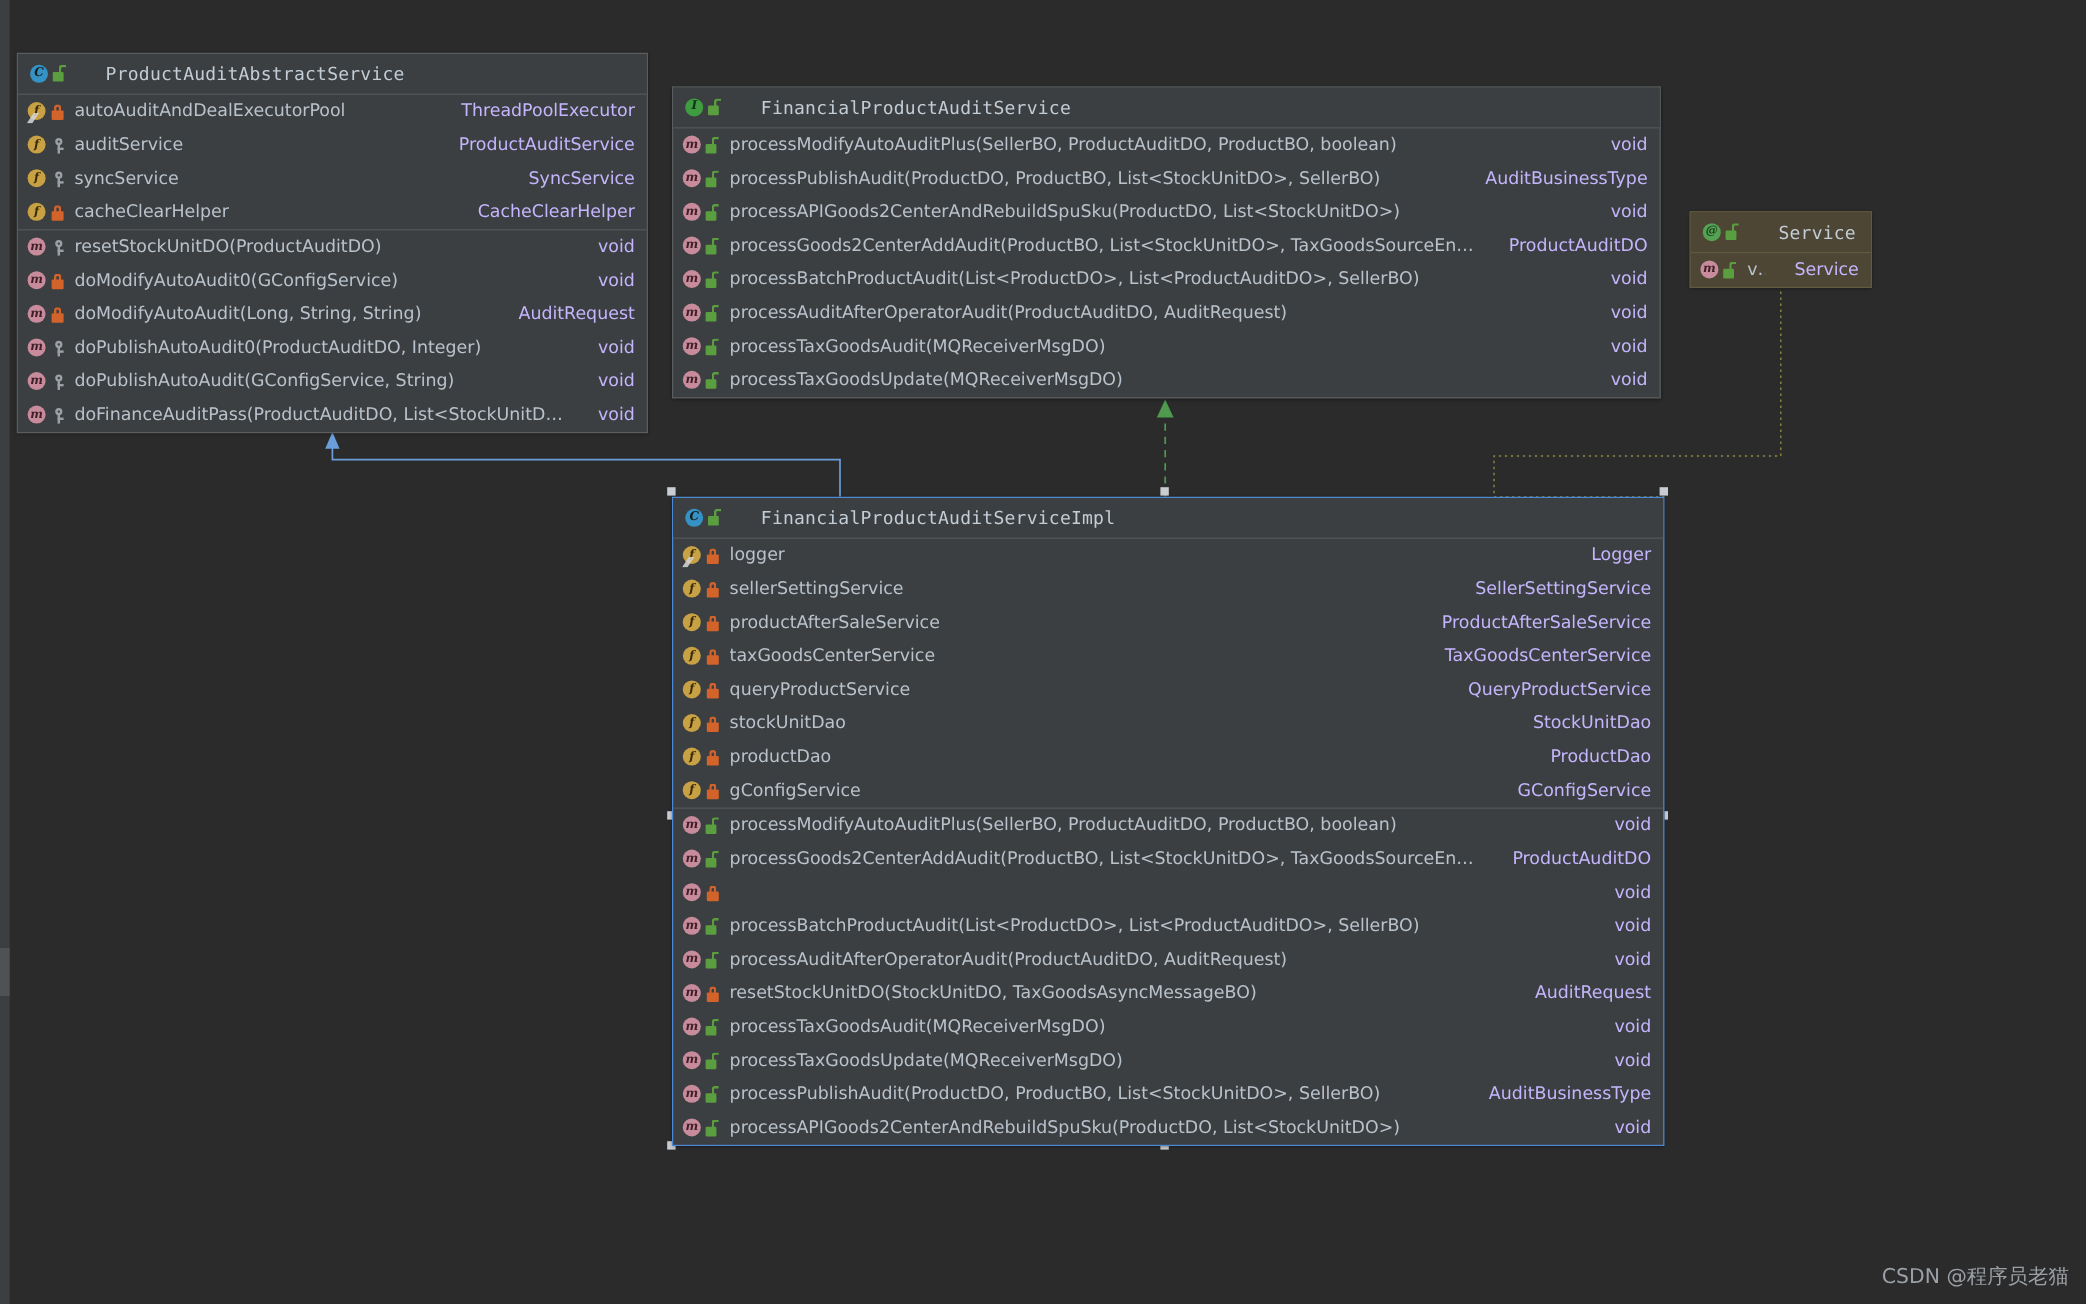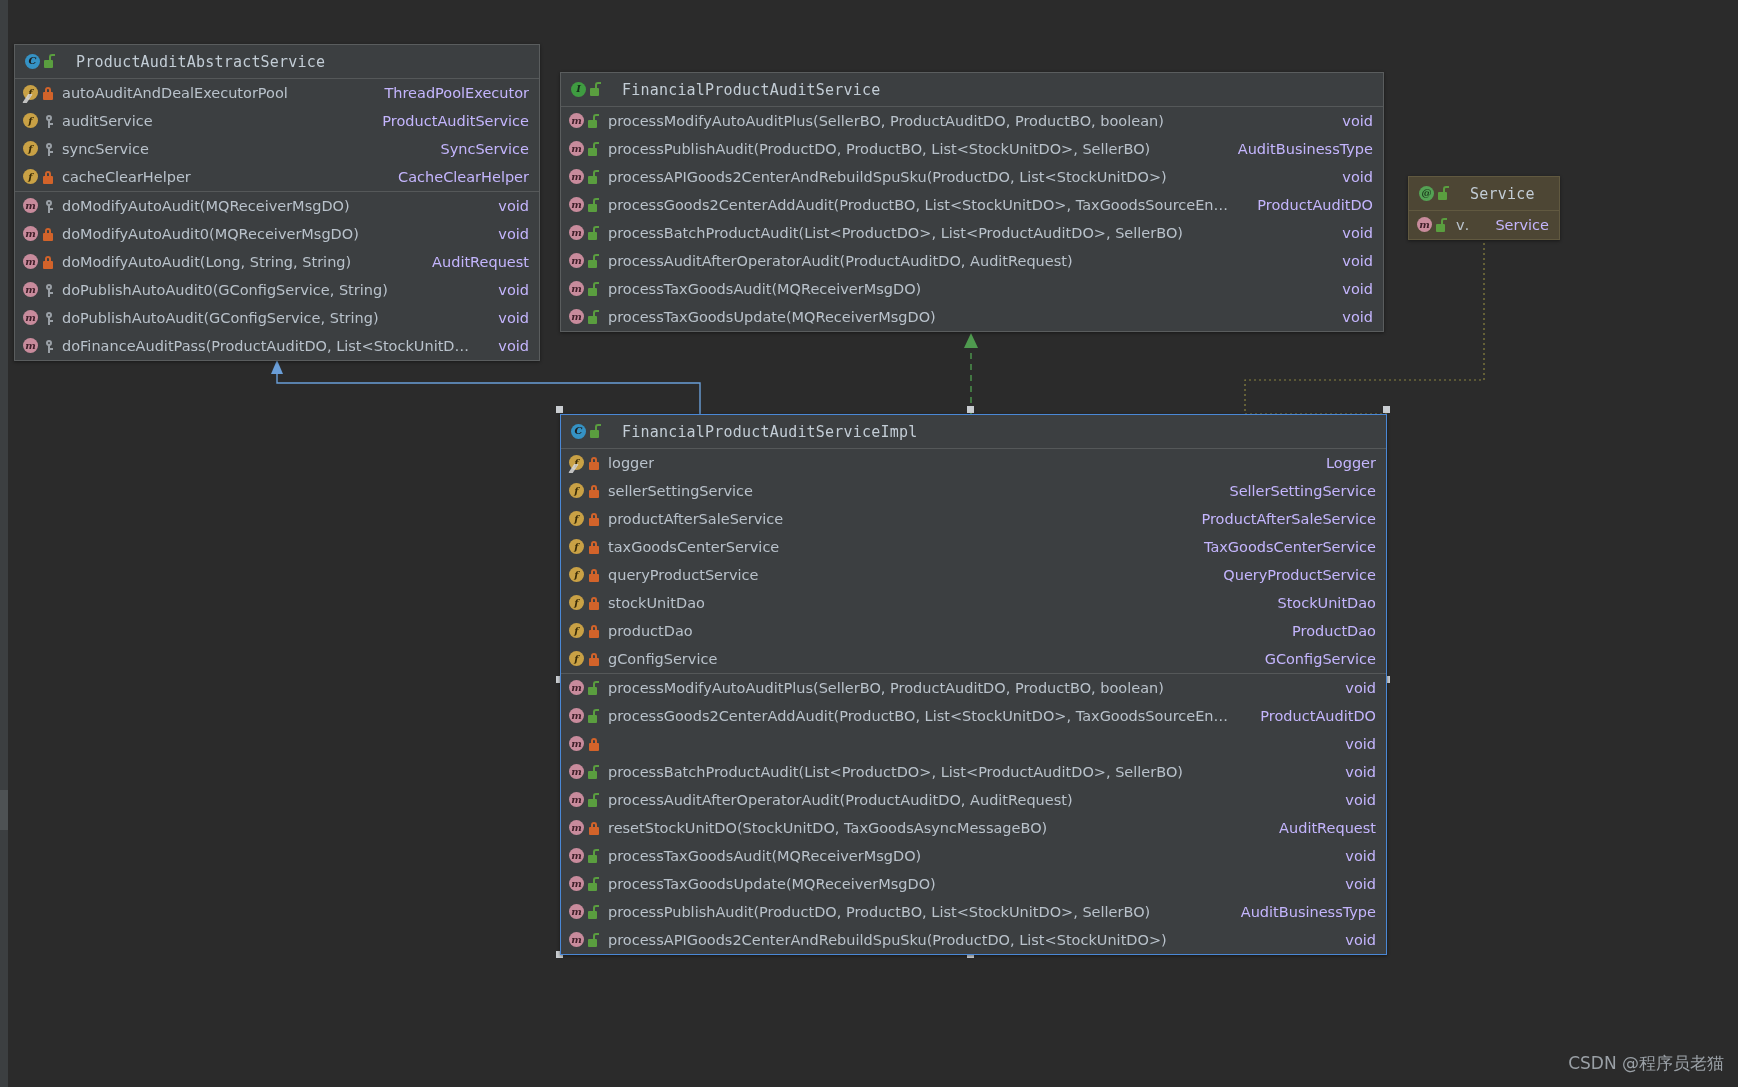--- a/index.html
+++ b/index.html
@@ -40,21 +40,21 @@
     padding: 0 10px;
     background: #3c3f41;
     border-bottom: 1px solid #555859;
     white-space: nowrap;
   }
   .uml-box.annot .box-header { background: #4d4634; border-bottom: 1px solid #615940; }
   .box-header .title {
     font-family: "DejaVu Sans Mono", "Liberation Mono", monospace;
     font-size: 15px;
     color: #c3cdd6;
-    margin-left: 12px;
+    margin-left: 24px;
     letter-spacing: .2px;
     text-align: center;
   }
 
   .section { padding: 0; }
   .section + .section { border-top: 1px solid #555859; }
 
   .row {
     display: flex; align-items: center;
     height: 28px;
@@ -224,33 +224,33 @@
         <div class="section">
           <div class="row">
             <span class="ico ic ic-method">
               <span class="circ">m</span>
             </span>
             <span class="vis lock-protected">
               <i class="head"></i>
               <i class="stem"></i>
               <i class="bar"></i>
             </span>
-            <span class="sig">doModifyAutoAudit(MQReceiverMsgDO)</span>
-            <span class="spacer"></span>
-            <span class="ret">void</span>
-          </div>
-          <div class="row">
-            <span class="ico ic ic-method">
-              <span class="circ">m</span>
-            </span>
-            <span class="vis lock-private">
-              <i class="shack"></i>
-              <i class="body"></i>
-            </span>
-            <span class="sig">doModifyAutoAudit0(MQReceiverMsgDO)</span>
+            <span class="sig">resetStockUnitDO(ProductAuditDO)</span>
+            <span class="spacer"></span>
+            <span class="ret">void</span>
+          </div>
+          <div class="row">
+            <span class="ico ic ic-method">
+              <span class="circ">m</span>
+            </span>
+            <span class="vis lock-private">
+              <i class="shack"></i>
+              <i class="body"></i>
+            </span>
+            <span class="sig">doModifyAutoAudit0(GConfigService)</span>
             <span class="spacer"></span>
             <span class="ret">void</span>
           </div>
           <div class="row">
             <span class="ico ic ic-method">
               <span class="circ">m</span>
             </span>
             <span class="vis lock-private">
               <i class="shack"></i>
               <i class="body"></i>
@@ -261,21 +261,21 @@
           </div>
           <div class="row">
             <span class="ico ic ic-method">
               <span class="circ">m</span>
             </span>
             <span class="vis lock-protected">
               <i class="head"></i>
               <i class="stem"></i>
               <i class="bar"></i>
             </span>
-            <span class="sig">doPublishAutoAudit0(GConfigService, String)</span>
+            <span class="sig">doPublishAutoAudit0(ProductAuditDO, Integer)</span>
             <span class="spacer"></span>
             <span class="ret">void</span>
           </div>
           <div class="row">
             <span class="ico ic ic-method">
               <span class="circ">m</span>
             </span>
             <span class="vis lock-protected">
               <i class="head"></i>
               <i class="stem"></i>

